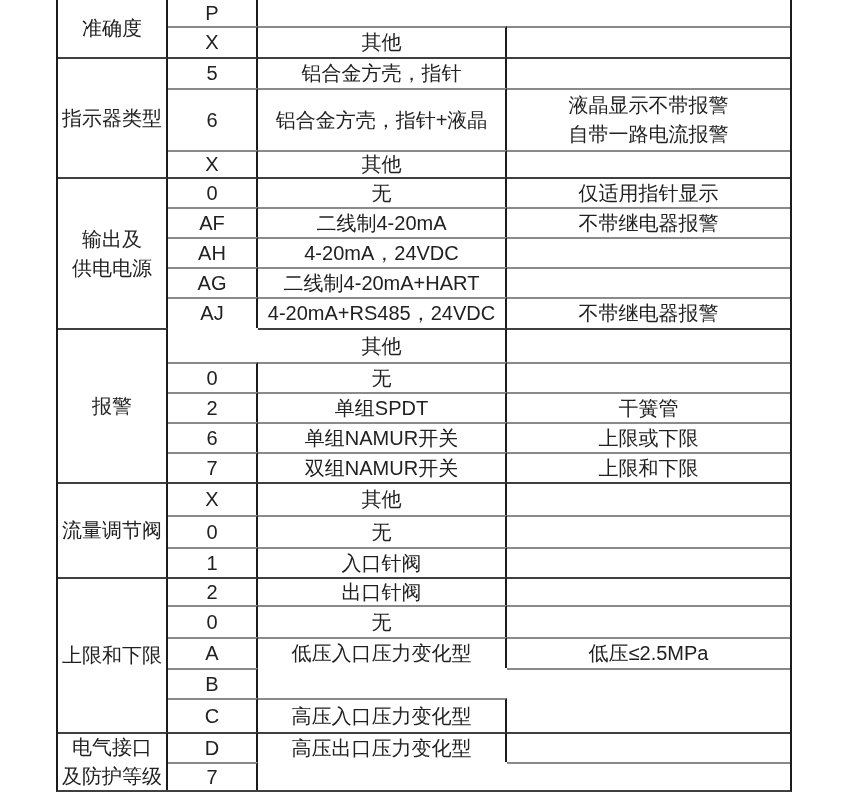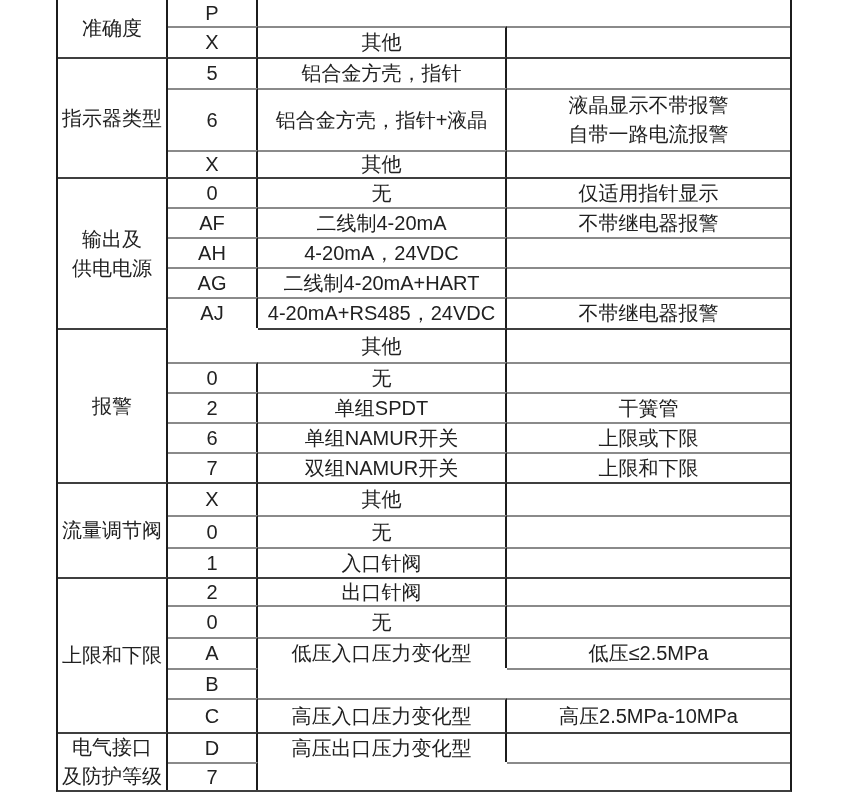--- a/index.html
+++ b/index.html
@@ -141,21 +141,20 @@
 
     <div class="cell code bt-g" style="grid-area:21/2">A</div>
     <div class="cell desc bt-g" style="grid-area:21/3">低压入口压力变化型</div>
     <div class="cell note bt-g" style="grid-area:21/4">低压≤2.5MPa</div>
 
     <div class="cell code bt-g" style="grid-area:22/2">B</div>
     <div class="cell note bt-g" style="grid-area:22/4"></div>
 
     <div class="cell code bt-g" style="grid-area:23/2">C</div>
     <div class="cell desc bt-g" style="grid-area:23/3">高压入口压力变化型</div>
-    <div class="cell note bt-g" style="grid-area:23/4">高压2.5MPa-10MPa</div>
 
     <div class="cell code bt-d" style="grid-area:24/2">D</div>
     <div class="cell desc bt-d" style="grid-area:24/3">高压出口压力变化型</div>
     <div class="cell note bt-d" style="grid-area:24/4"></div>
 
     <div class="cell code bt-g" style="grid-area:25/2">7</div>
     <div class="cell note bt-g" style="grid-area:25/4"></div>
 
   </div>
 </div>

